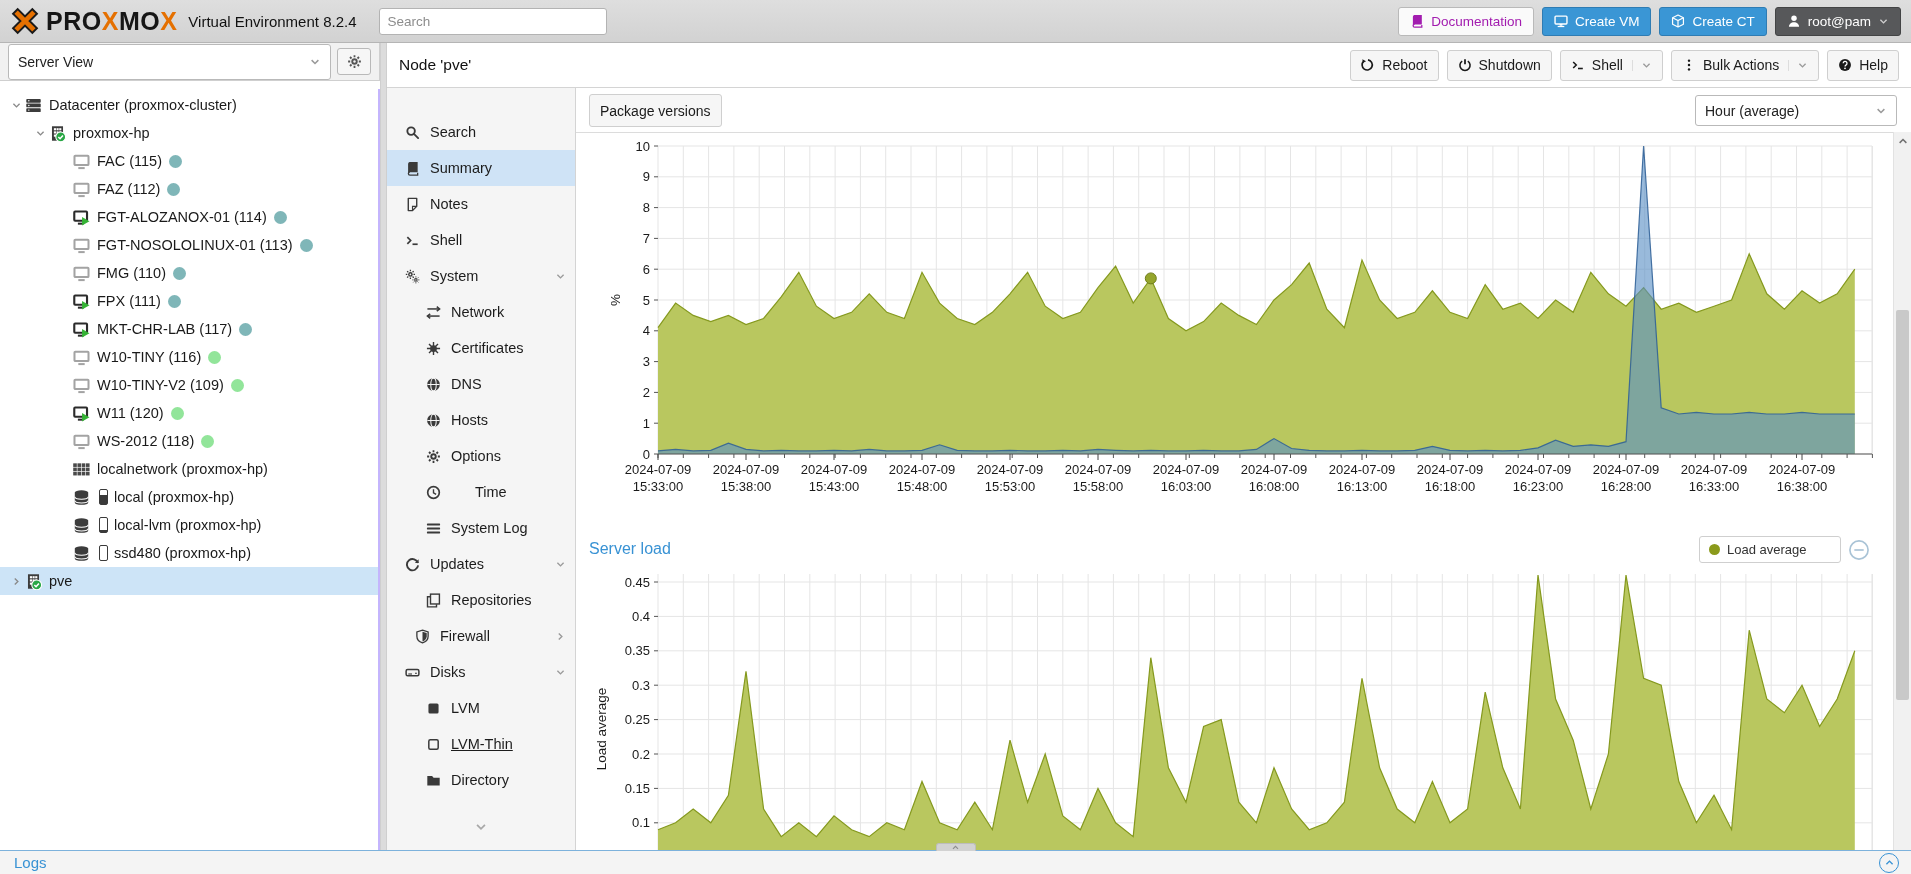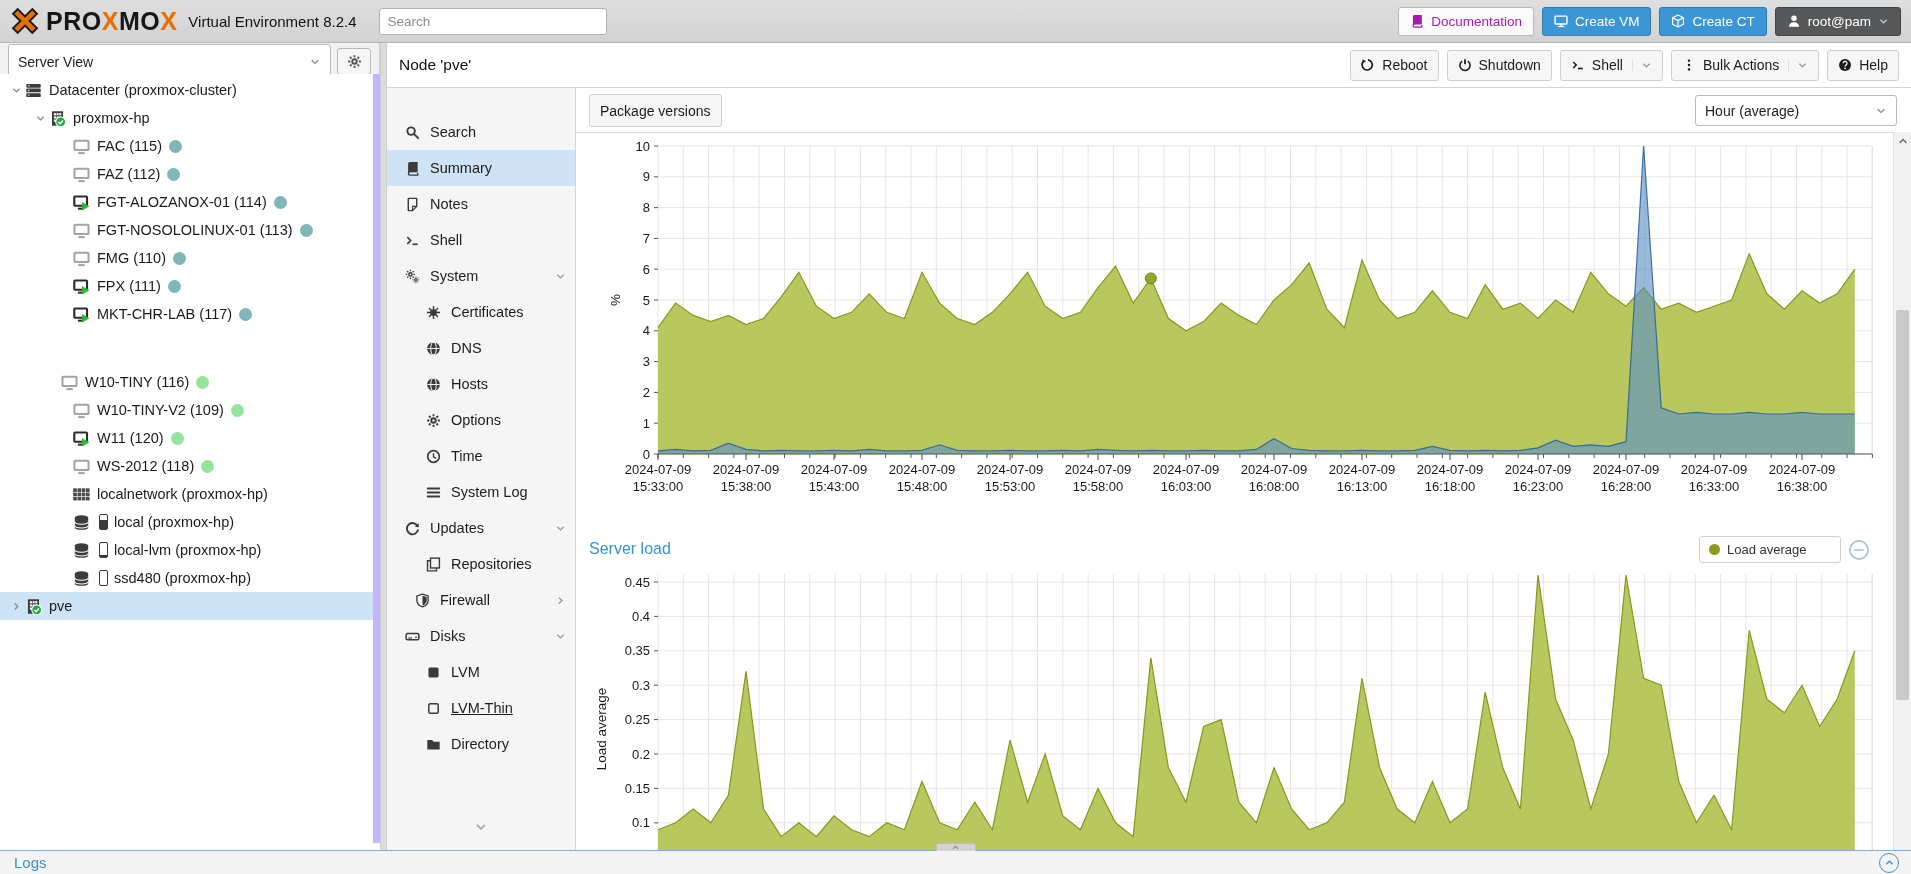--- a/index.html
+++ b/index.html
@@ -30,22 +30,22 @@
   
   .left-toolbar{position:absolute;left:0;top:43px;width:380px;height:38px;background:#f1f1f1;
     border-bottom:1px solid #cfcfcf;border-right:1px solid #cfcfcf;box-sizing:border-box;
     display:flex;align-items:center;padding:0 8px;gap:6px;}
   .combo{height:36px;background:#fff;border:1px solid #b9b9b9;border-radius:3px;display:flex;
     align-items:center;padding:0 9px;font-size:14px;color:#222;cursor:pointer;box-sizing:border-box;}
   .combo .chev{margin-left:auto;color:#9a9a9a;}
   .view-combo{flex:1;}
   .gear-btn{width:34px;height:27px;background:#f6f6f6;border:1px solid #b9b9b9;border-radius:3px;
     display:flex;align-items:center;justify-content:center;color:#555;cursor:pointer;}
-  .tree{position:absolute;left:0;top:74px;width:380px;height:769px;background:#fff;
-    border-right:7px solid #c4b5fd;box-sizing:border-box;padding-top:2px;overflow:hidden;}
+  .tree{position:absolute;left:0;top:89px;width:380px;height:769px;background:#fff;
+    border-right:2px solid #c4b5fd;box-sizing:border-box;padding-top:2px;overflow:hidden;}
   .tree-row{height:28px;display:flex;align-items:center;font-size:14.5px;cursor:pointer;white-space:nowrap;}
   .tree-row.selected{background:#cde4f7;}
   .tree-chev{width:17px;display:flex;justify-content:center;color:#8a8a8a;flex:none;}
   .tree-ic{margin-right:7px;display:flex;align-items:center;flex:none;}
   .dot{width:13px;height:13px;border-radius:50%;margin-left:7px;flex:none;}
   .usage-bar{width:7px;height:14px;border:1px solid #3a3a3a;border-radius:2px;margin:0 6px 0 2px;
     position:relative;background:#fff;flex:none;}
   .usage-fill{position:absolute;left:0;right:0;bottom:0;background:#3a3a3a;}
 
   .v-splitter{position:absolute;left:380px;top:43px;width:7px;height:807px;background:#dcdcdc;
@@ -444,21 +444,21 @@
       <div class="tree-row" style="padding-left: 56px;">
         <span class="tree-chev"></span>
         <span class="tree-ic" style="color: rgb(43, 43, 43);">
           <svg class="ic i17">
             <use href="#i-monitor-run"></use>
           </svg>
         </span>
         <span>MKT-CHR-LAB (117)</span>
         <span class="dot" style="background: rgb(127, 182, 184);"></span>
       </div>
-      <div class="tree-row" style="padding-left: 44px; margin-top: 40px;">
+      <div class="tree-row" style="padding-left: 56px;">
         <span class="tree-chev"></span>
         <span class="tree-ic" style="color: rgb(163, 163, 163);">
           <svg class="ic i17">
             <use href="#i-monitor"></use>
           </svg>
         </span>
         <span>W10-TINY (116)</span>
         <span class="dot" style="background: rgb(146, 229, 154);"></span>
       </div>
       <div class="tree-row" style="padding-left: 56px;">
@@ -641,20 +641,28 @@
         <span>System</span>
         <span class="menu-chev">
           <svg class="ic i11">
             <use href="#i-chev-down"></use>
           </svg>
         </span>
       </div>
       <div class="menu-row" style="padding-left: 39px;">
         <span class="menu-ic">
           <svg class="ic i15">
+            <use href="#i-arrows"></use>
+          </svg>
+        </span>
+        <span>Network</span>
+      </div>
+      <div class="menu-row" style="padding-left: 39px;">
+        <span class="menu-ic">
+          <svg class="ic i15">
             <use href="#i-cert"></use>
           </svg>
         </span>
         <span>Certificates</span>
       </div>
       <div class="menu-row" style="padding-left: 39px;">
         <span class="menu-ic">
           <svg class="ic i15">
             <use href="#i-globe"></use>
           </svg>
@@ -670,21 +678,21 @@
         <span>Hosts</span>
       </div>
       <div class="menu-row" style="padding-left: 39px;">
         <span class="menu-ic">
           <svg class="ic i15">
             <use href="#i-gear"></use>
           </svg>
         </span>
         <span>Options</span>
       </div>
-      <div class="menu-row" style="padding-left: 39px;">
+      <div class="menu-row" style="padding-left: 39px; gap: 24px;">
         <span class="menu-ic">
           <svg class="ic i15">
             <use href="#i-clock"></use>
           </svg>
         </span>
         <span>Time</span>
       </div>
       <div class="menu-row" style="padding-left: 39px;">
         <span class="menu-ic">
           <svg class="ic i15">

